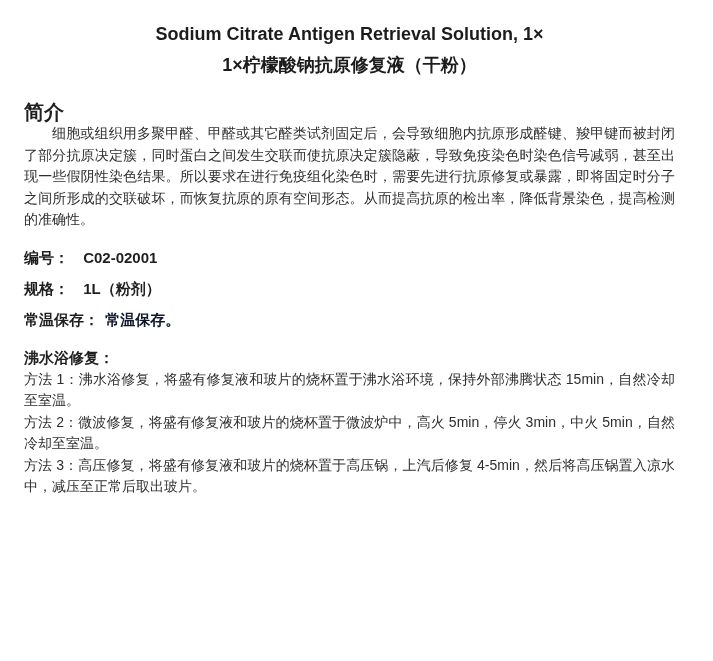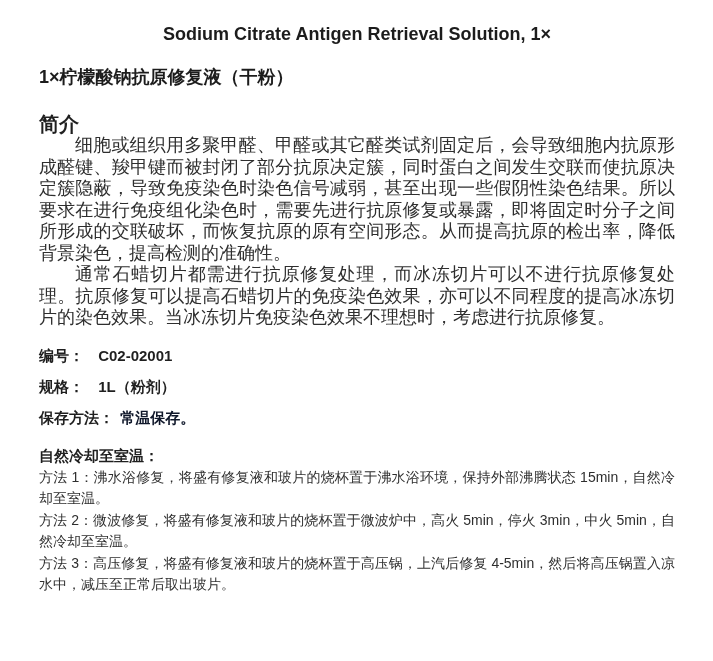--- a/index.html
+++ b/index.html
@@ -11,49 +11,49 @@
     width: 713px;
     height: 661px;
     overflow: hidden;
     font-family: "Liberation Sans", "DejaVu Sans", sans-serif;
     color: #2b2b2b;
   }
   .page {
     box-sizing: border-box;
     width: 713px;
     height: 473px;
-    padding: 14px 38px 0 39px;
+    padding: 14px 38px 0 24px;
     background: #ffffff;
   }
   .title-en {
     margin: 8px 0 0 0;
     font-size: 18px;
     line-height: 24px;
     font-weight: bold;
     text-align: center;
     color: #1c1c1c;
   }
   .title-zh {
-    margin: 19px 0 0 0;
+    margin: 7px 0 0 0;
     font-size: 18px;
     line-height: 24px;
     font-weight: bold;
-    text-align: left;
+    text-align: center;
     color: #1c1c1c;
   }
   .section-heading {
     margin: 25px 0 0 0;
     font-size: 20px;
     line-height: 21px;
     font-weight: bold;
     color: #1f1f1f;
   }
   .body-par {
     margin: 0;
-    font-size: 18px;
+    font-size: 14px;
     line-height: 21.5px;
     text-align: justify;
     color: #2e2e2e;
   }
   .indent2 {
     text-indent: 2em;
   }
   .info-block {
     margin-top: 16px;
   }
@@ -98,42 +98,41 @@
 
   <h1 class="title-en">Sodium Citrate Antigen Retrieval Solution, 1×</h1>
 
   <h2 class="title-zh">1×柠檬酸钠抗原修复液（干粉）</h2>
 
   <h3 class="section-heading">简介</h3>
 
   <p class="body-par indent2">细胞或组织用多聚甲醛、甲醛或其它醛类试剂固定后，会导致细胞内抗原形成醛键、羧甲键而被封闭了部分抗原决定簇，同时蛋白之间发生交联而使抗原决定簇隐蔽，导致免疫染色时染色信号减弱，甚至出现一些假阴性染色结果。所以要求在进行免疫组化染色时，需要先进行抗原修复或暴露，即将固定时分子之间所形成的交联破坏，而恢复抗原的原有空间形态。从而提高抗原的检出率，降低背景染色，提高检测的准确性。</p>
 
 
-  <p class="body-par indent2">通常石蜡切片都需进行抗原修复处理，而冰冻切片可以不进行抗原修复处理。抗原修复可以提高石蜡切片的免疫染色效果，亦可以不同程度的提高冰冻切片的染色效果。当冰冻切片免疫染色效果不理想时，考虑进行抗原修复。</p>
 
   <div class="info-block">
 
     <div class="info-row">
       <span class="info-label">编号：</span>
       <span class="info-value-bold">C02-02001</span>
     </div>
 
     <div class="info-row">
       <span class="info-label">规格：</span>
       <span class="info-value-bold">1L（粉剂）</span>
     </div>
 
     <div class="info-row">
-      <span class="info-label">保存方法：</span>
+      <span class="info-label">常温保存：</span>
       <span class="info-value-normal">常温保存。</span>
     </div>
 
   </div>
 
-  <h3 class="methods-heading">自然冷却至室温：</h3>
+  <h3 class="methods-heading">沸水浴修复：</h3>
 
   <p class="method-par">方法 1：沸水浴修复，将盛有修复液和玻片的烧杯置于沸水浴环境，保持外部沸腾状态 15min，自然冷却至室温。</p>
 
   <p class="method-par">方法 2：微波修复，将盛有修复液和玻片的烧杯置于微波炉中，高火 5min，停火 3min，中火 5min，自然冷却至室温。</p>
 
   <p class="method-par">方法 3：高压修复，将盛有修复液和玻片的烧杯置于高压锅，上汽后修复 4-5min，然后将高压锅置入凉水中，减压至正常后取出玻片。</p>
 
 </div>
 
 </body></html>

